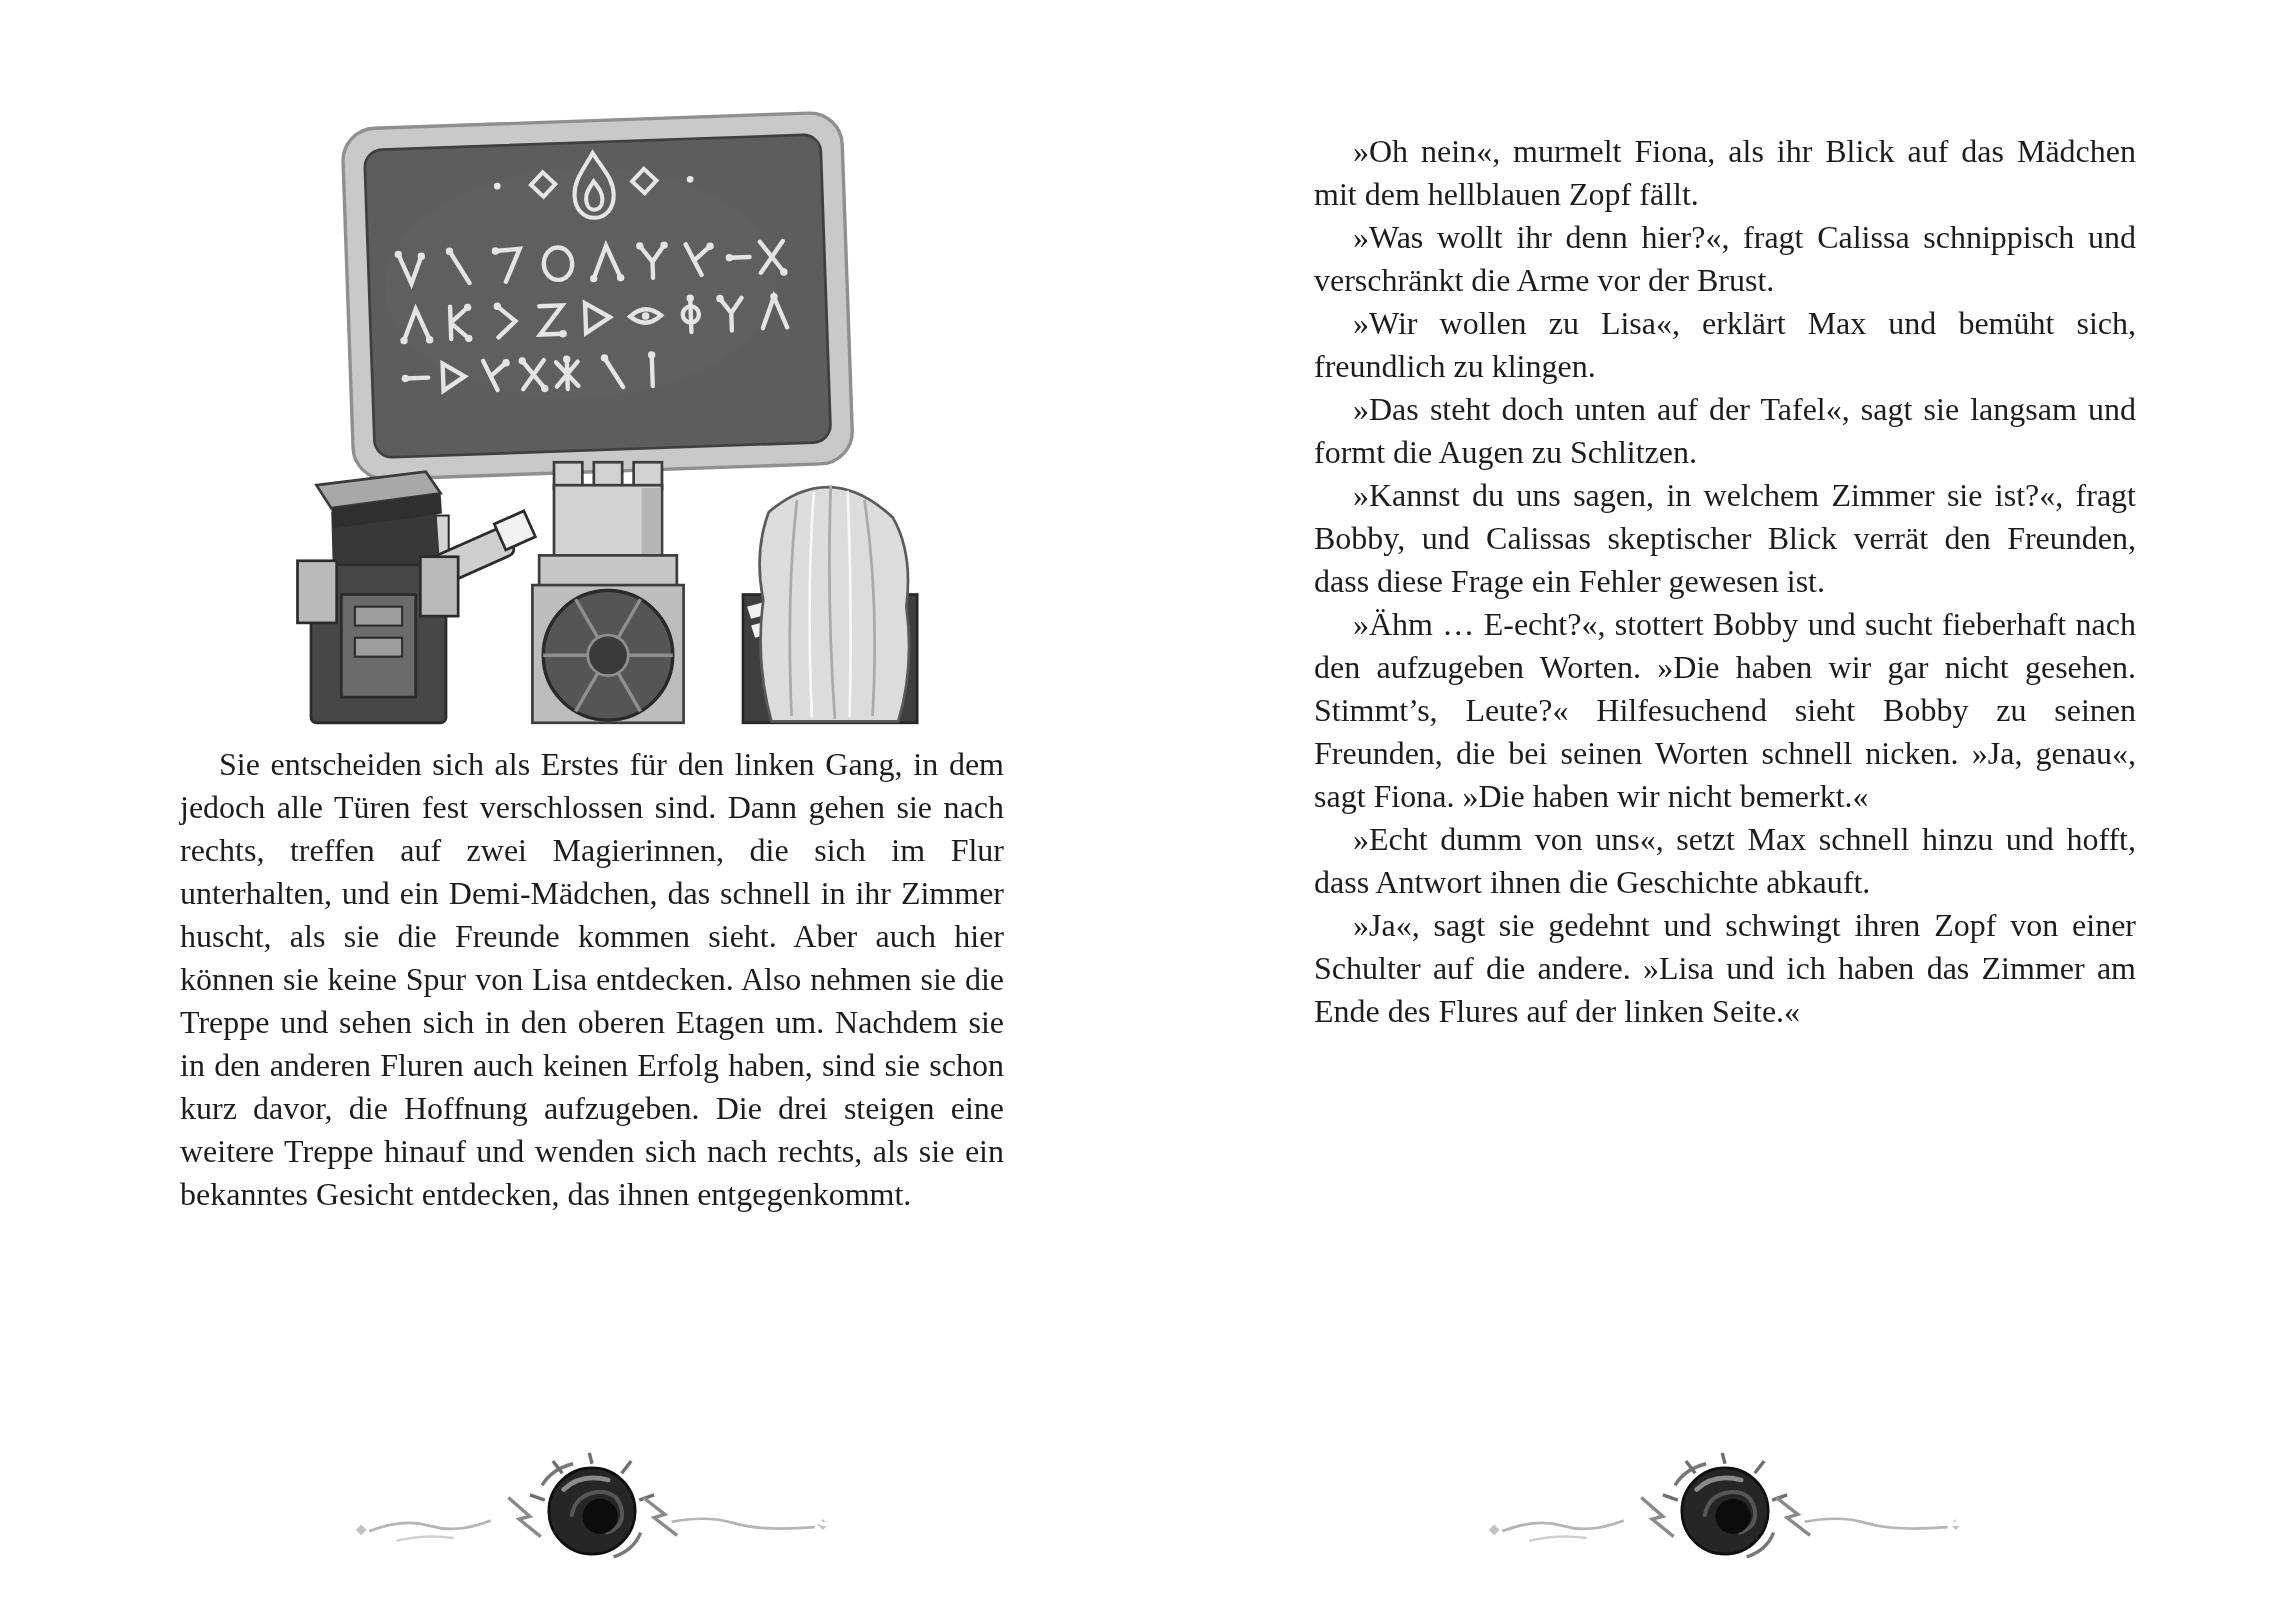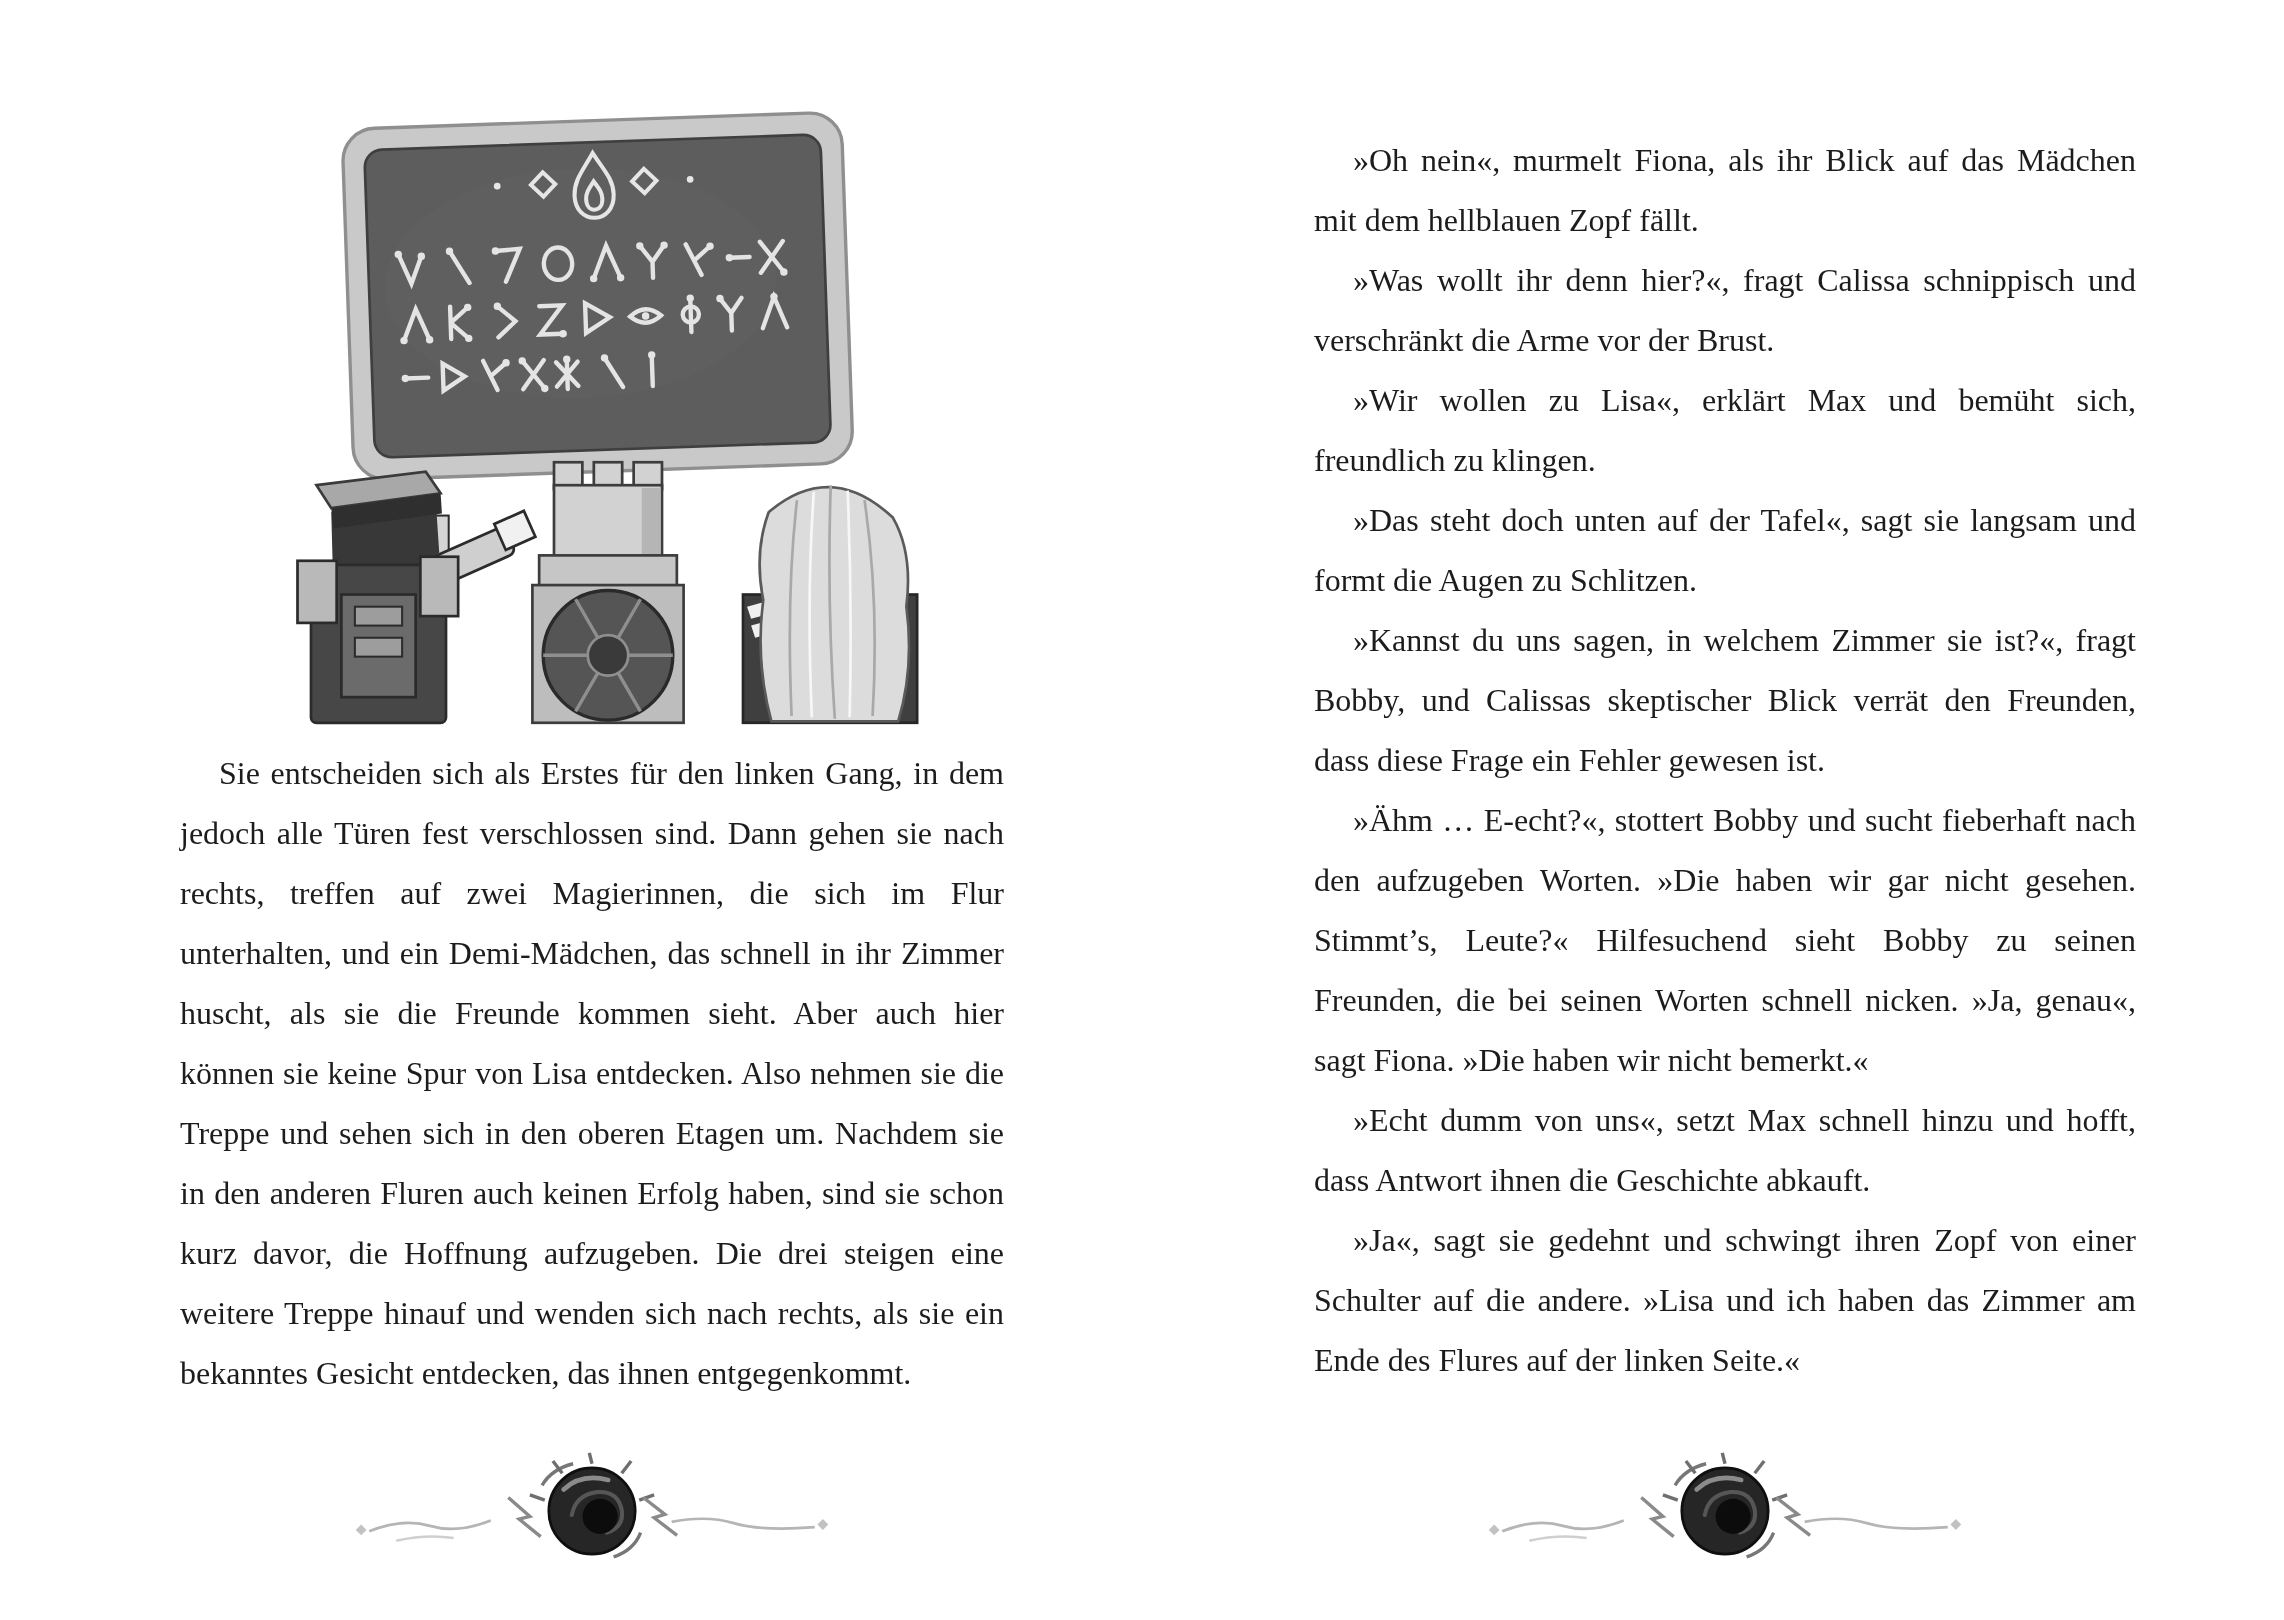--- a/index.html
+++ b/index.html
@@ -9,36 +9,36 @@
     color:#1c1c1c;overflow:hidden;position:relative;
   }
   .spread{display:flex;width:2284px;height:1620px;}
   .page{position:relative;width:1142px;height:1620px;background:#ffffff;}
 
   .illustration{
     position:absolute;top:80px;left:203px;width:783px;height:645px;
   }
   .body-text{
     position:absolute;text-align:justify;
-    font-size:32px;line-height:60px;
+    font-size:32px;line-height:43px;
     hyphens:auto;-webkit-hyphens:auto;
   }
   .left-text{left:180px;top:743px;width:824px;}
   .right-text{left:172px;top:130px;width:822px;}
   .body-text p{margin:0;text-indent:39px;}
 
   .page-footer{
     position:absolute;width:486px;height:122px;
     left:592px;top:1450px;transform:translateX(-50%);
   }
   .page-footer.right{left:583px;}
   .page-number{
-    position:absolute;left:12px;right:0;top:43px;text-align:left;
+    position:absolute;left:12px;right:0;top:43px;text-align:right;
     font-family:"Liberation Sans","DejaVu Sans",sans-serif;
-    font-weight:bold;font-size:28px;color:#ffffff;letter-spacing:0.7px;
+    font-weight:bold;font-size:36px;color:#ffffff;letter-spacing:0.7px;
   }
   svg{display:block;}
 </style>
 </head>
 <body>
 
 <div class="spread">
 
   <div class="page">
 

